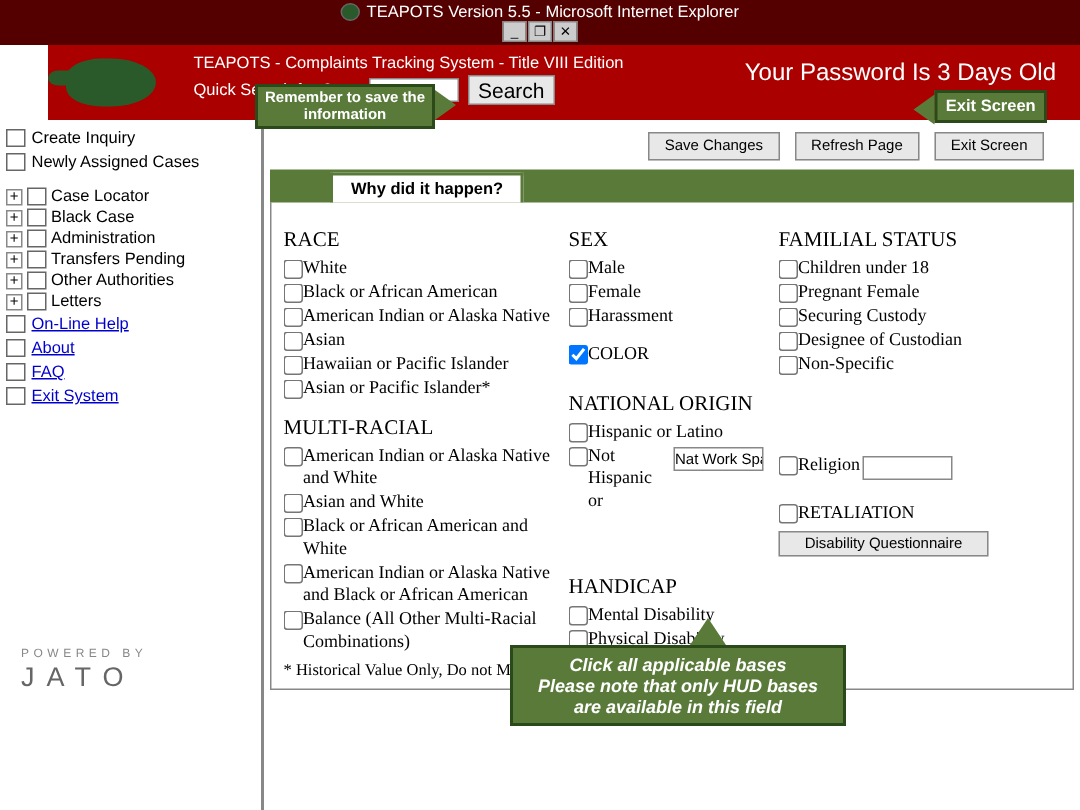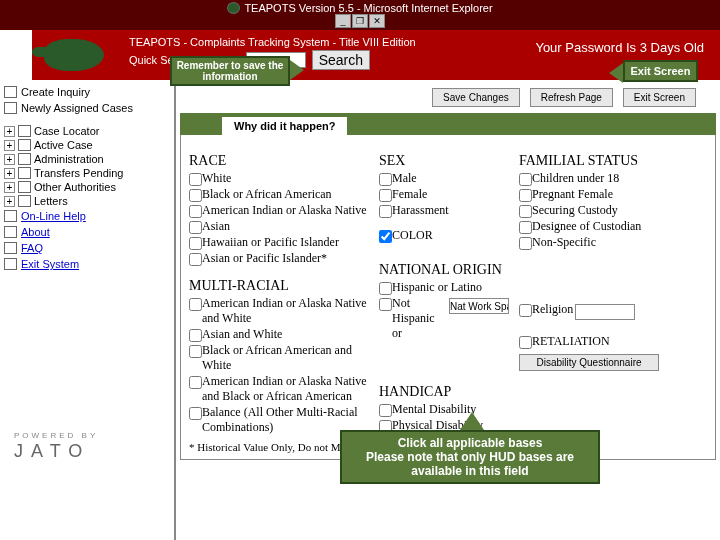--- a/index.html
+++ b/index.html
@@ -7,21 +7,21 @@
   .titlebar { background: #550000; color: #fff; padding: 2px 4px; font-size: 11px; display: flex; justify-content: space-between; align-items: center; flex-direction: column; }
   .titlebar-left { display:flex; align-items:center; gap:4px;}
   .winbtns { display:flex; gap:1px;}
   .winbtn { width:16px; height:14px; background:#ccc; border:1px solid #888; font-size:9px; text-align:center; line-height:12px; color:#000;}
   .redband { background: #aa0000; color:#fff; display:flex; padding:2px 4px;margin-left:32px; }
   .logo { width:85px; height:46px; display:flex; align-items:center; }
   .teapot { width:60px; height:32px; background:#2a5a2a; border-radius: 40% 50% 50% 40%; position:relative; margin-left:8px;}
   .teapot:before{content:"";position:absolute;left:-12px;top:8px;width:14px;height:10px;background:#2a5a2a;border-radius:50% 0 0 50%;}
   .band-mid { flex:1; padding:4px 8px; }
   .band-mid div { margin-bottom:2px; display:flex; align-items:center; gap:6px;}
-  .band-right { padding:8px 12px; font-size:13px; }
+  .band-right { padding:8px 12px; font-size:16px; }
   .searchbox { width:60px; height:16px; border:1px solid #888; background:#fff; color:#000; font-size:10px; padding:0 2px;}
   .btn { background:#e8e8e8; border:1px solid #888; padding:1px 6px; font-size:14px; color:#000;}
   .main { display:flex; height: calc(540px - 70px); }
   .sidebar { width:176px; border-right:2px solid #888; padding:4px 2px; background:#fff;}
   .side-item { display:flex; align-items:center; gap:4px; padding:2px 2px; font-size:11px; color:#000;}
   .side-link { color:#0000cc; text-decoration:underline; }
   .tree-item { display:flex; align-items:center; gap:3px; padding:1px 2px; font-size:11px;}
   .plus { width:11px; height:11px; border:1px solid #888; text-align:center; line-height:9px; font-size:10px; background:#fff;}
   .content { flex:1; position:relative; padding:4px; }
   .toolbar { display:flex; gap:10px; justify-content:flex-end; padding:4px 20px 4px 190px; align-items:center;}
@@ -30,21 +30,21 @@
   .tab { position:absolute; left:40px; bottom:0; background:#fff; border:2px solid #5a7a3a; border-bottom:none; padding:3px 12px; font-size:11px; font-weight:bold;}
   .form { border:1px solid #888; border-top:none; padding:6px 8px; font-family:"Times New Roman",serif; font-size:12px; min-height:280px;}
   .check { display:flex; align-items:flex-start; gap:0; margin:1px 0;}
   .check input { margin-top:2px;}
   .cols { display:flex; gap:10px;}
   .col1 { width:180px; } .col2 { width:130px; } .col3 { width:140px; }
   .hdr { font-size:14px; margin-bottom:2px; margin-top:12px;}
   .callout { position:absolute; background:#5a7a3a; border:2px solid #2a4a1a; color:#fff; font-weight:bold; font-size:11px; text-align:center; padding:4px 6px; }
   .callout.save { top:56px; left:170px; width:120px; padding:2px 4px; font-size:10px;}
   .callout.exit { top:60px; right:22px; width:75px; padding:3px 4px; font-size:11px;}
-  .callout.bottom { top:430px; left:340px; width:260px; font-size:12px;}
+  .callout.bottom { top:430px; left:340px; width:224px; font-size:12px;font-style:italic;}
   .arrow-r { position:absolute; width:0;height:0; border-top:10px solid transparent; border-bottom:10px solid transparent;}
   .arrow-save { top:60px; left:290px; border-left:14px solid #5a7a3a;}
   .arrow-exit { top:63px; right:97px; border-right:14px solid #5a7a3a;}
   .arrow-up { position:absolute; top:412px; left:460px; width:0;height:0; border-left:12px solid transparent; border-right:12px solid transparent; border-bottom:18px solid #5a7a3a;}
   .powered { position:absolute; bottom:100px; left:14px; font-size:8px; letter-spacing:3px; color:#888;}
   .jato { position:absolute; bottom:78px; left:14px; font-size:18px; letter-spacing:8px; color:#666; font-weight:300;}
   .inline-input { height:16px; border:1px solid #888; font-size:10px;}
   .qbtn { width:100%; background:#e8e8e8; border:1px solid #888; padding:2px; font-size:10px; margin-top:4px;}
   .note { font-size:11px; margin-top:6px;}
   .ic { width:13px;height:12px;background:#fff;border:1px solid #666;display:inline-block;}
@@ -91,21 +91,21 @@
       </div>
     <div style="height:8px"></div>
     <div class="tree-item">
         <span class="plus">+</span>
         <span class="ic"></span>
         <span>Case Locator</span>
       </div>
     <div class="tree-item">
         <span class="plus">+</span>
         <span class="ic"></span>
-        <span>Active Case</span>
+        <span>Black Case</span>
       </div>
     <div class="tree-item">
         <span class="plus">+</span>
         <span class="ic"></span>
         <span>Administration</span>
       </div>
     <div class="tree-item">
         <span class="plus">+</span>
         <span class="ic"></span>
         <span>Transfers Pending</span>

